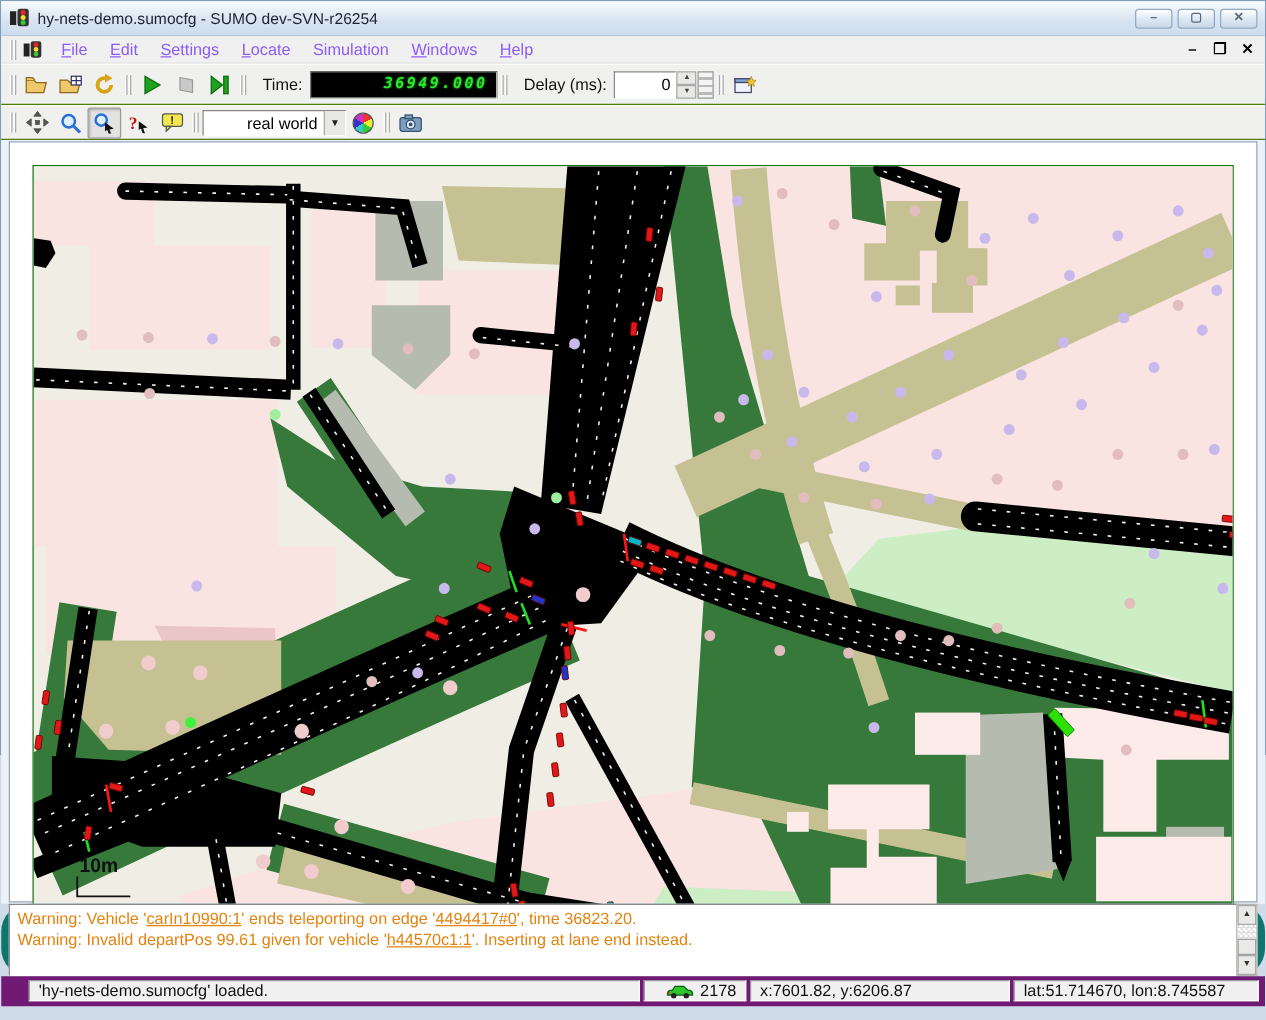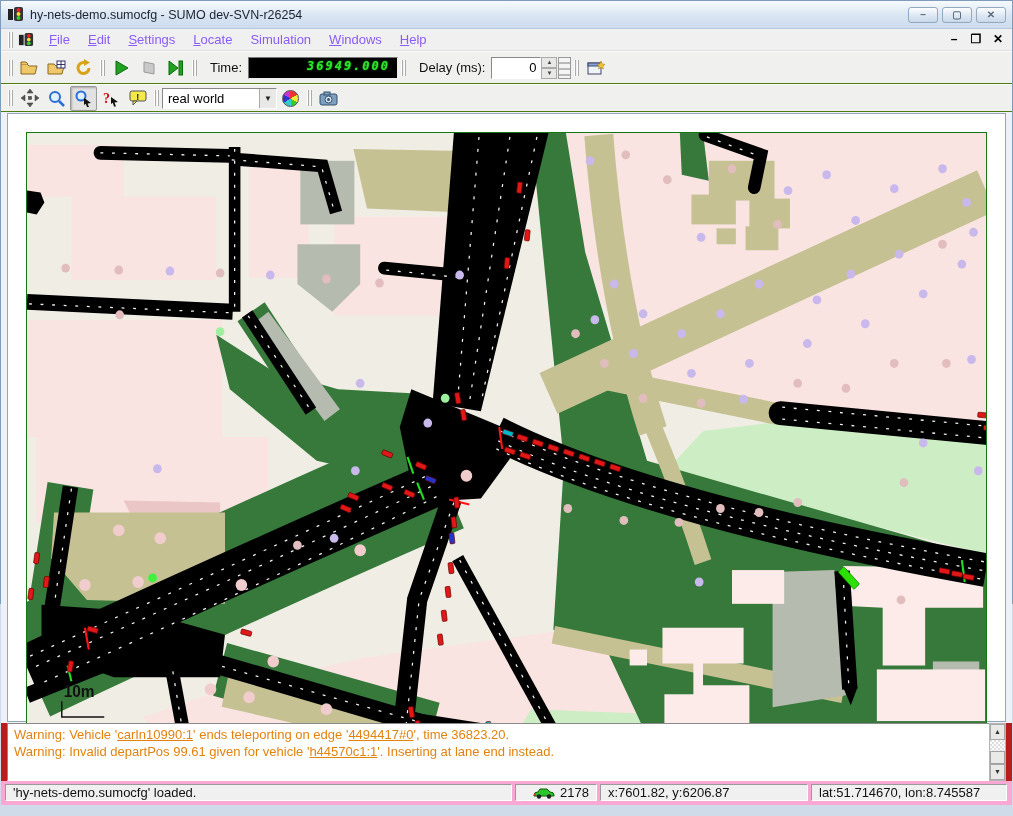--- a/index.html
+++ b/index.html
@@ -29,40 +29,40 @@
   .toolbar.tb2 { height:28px; flex:0 0 28px; }
   .tb-btn { width:27px; height:25px; display:flex; align-items:center; justify-content:center; border:1px solid transparent; border-radius:2px; cursor:default; }
   .tb-btn.pressed { border:1px solid #9a9a9a; background:#e2e2e2; box-shadow:inset 1px 1px 2px rgba(0,0,0,.25); }
   .tb-label { margin:0 6px 0 10px; color:#111; }
   .lcd { width:150px; height:22px; background:#000; border:1px solid #777; border-right-color:#eee; border-bottom-color:#eee; color:#2be82b; font-family:"DejaVu Sans Mono", monospace; font-weight:bold; font-style:italic; font-size:12px; letter-spacing:2px; text-align:right; padding:1px 7px 4px 0; text-shadow:0 0 2px rgba(40,255,40,.7); }
   .spin-field { width:50px; height:22px; border:1px solid #888; border-right-color:#fff; border-bottom-color:#fff; background:#fff; text-align:right; padding:2px 4px; font-size:13px; font-family:"Liberation Sans",sans-serif; }
   .spin-arrows { display:flex; flex-direction:column; }
   .spin-btn { width:16px; height:11px; background:#e8e8e6; border:1px solid #aaa; font-size:6px; line-height:9px; text-align:center; color:#444; cursor:default; }
   .dial { width:13px; height:22px; margin-left:1px; border:1px solid #999; background:repeating-linear-gradient(#f4f4f4 0 4px, #b9b9b9 4px 6px); }
   .combo { display:flex; width:115px; height:21px; border:1px solid #888; border-right-color:#fff; border-bottom-color:#fff; background:#fff; align-items:center; }
-  .combo-value { flex:1; padding:0 5px; font-size:13px; color:#000; white-space:nowrap; overflow:hidden; }
+  .combo-value { flex:1; padding:0 5px; font-size:13px; color:#000; white-space:nowrap; overflow:hidden;text-align:right; }
   .combo-arrow { width:17px; height:100%; background:#e8e8e6; border-left:1px solid #aaa; font-size:8px; color:#222; display:flex; align-items:center; justify-content:center; }
   .colorwheel { width:17px; height:17px; border-radius:50%; background:conic-gradient(#e33 0 17%, #ee3 17% 33%, #3c3 33% 50%, #3cc 50% 66%, #33c 66% 83%, #c3c 83% 100%); border:1px solid #555; }
 
   
   .map-row { flex:0 0 611px; height:611px; padding:1px 6px 0 6px; background:#eef2f8; }
   .map-frame { border:1px solid #93a5b8; background:#fff; padding:18px; height:609px; }
   #map-svg { display:block; width:100%; height:601px; border:1px solid #157815; background:#f0eee4; }
 
   
-  .log-row { flex:0 0 58px; display:flex; padding:0 6px; background:#b91c1c; }
+  .log-row { flex:0 0 58px; display:flex; padding:0 6px; background:#0f766e;border-radius:22px; }
   .log { flex:1; background:#fff; border:1px solid #8a8a8a; border-bottom-color:#fff; border-right:none; padding:2px 6px; overflow:hidden; font-size:13px; line-height:17px; color:#e2830f; }
   .log-link { text-decoration:underline; cursor:pointer; color:#e2830f; }
   .vscroll { width:17px; background:#f0f0f0; border:1px solid #b5b5b5; display:flex; flex-direction:column; }
   .vs-btn { height:16px; background:#e9e9e7; border:1px solid #a8a8a8; font-size:7px; color:#333; text-align:center; line-height:14px; }
   .vs-track { flex:1; background:repeating-conic-gradient(#fcfcfc 0 25%, #dedede 0 50%) 0 0/4px 4px; }
   .vs-thumb { height:13px; background:#e9e9e7; border:1px solid #a0a0a0; }
 
   
-  .statusbar { flex:1; display:flex; gap:3px; align-items:stretch; padding:3px 5px 4px 4px; background:#f9a8d4; }
+  .statusbar { flex:1; display:flex; gap:3px; align-items:stretch; padding:3px 5px 4px 22px; background:#701a75; }
   .sb-panel { border:1px solid #9a9a9a; border-bottom-color:#fff; border-right-color:#fff; background:#f0f0f0; display:flex; align-items:center; padding:0 7px; font-size:13px; color:#111; white-space:nowrap; }
   .sb-msg { flex:1; }
   .sb-cars { width:82px; justify-content:flex-end; gap:5px; }
   .sb-pos { width:208px; }
   .sb-geo { width:196px; }
 </style>
 </head>
 <body>
 
 <div class="window">

